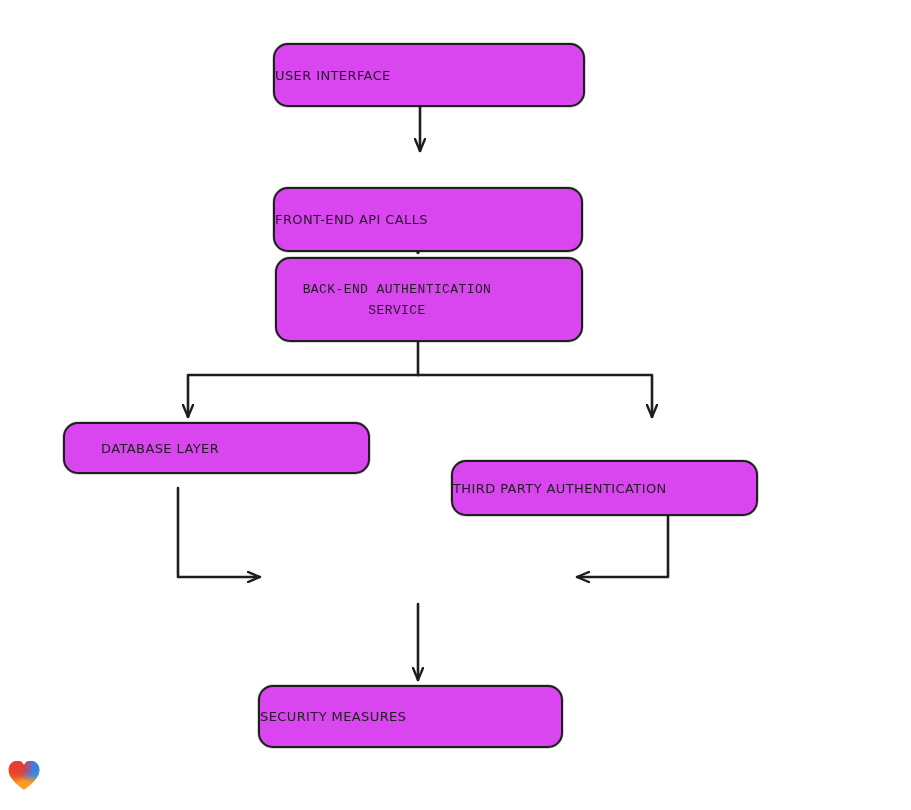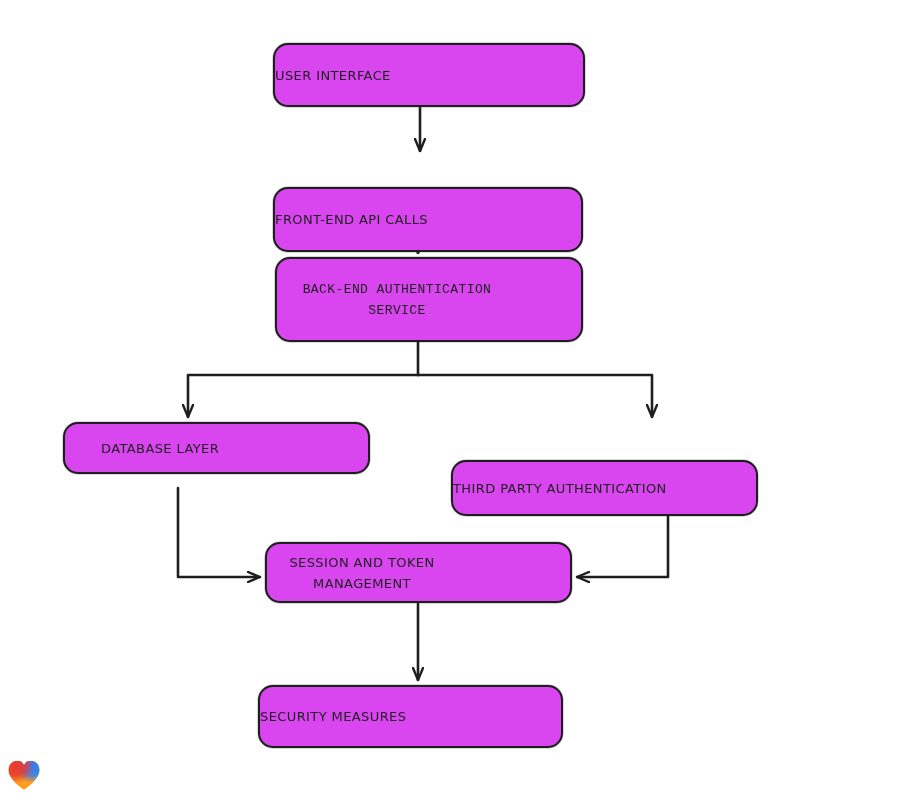--- a/index.html
+++ b/index.html
@@ -95,23 +95,20 @@
   </div>
 
   <div class="node node-database-layer">
     <span class="label">DATABASE LAYER</span>
   </div>
 
   <div class="node node-third-party-auth">
     <span class="label">THIRD PARTY AUTHENTICATION</span>
   </div>
 
-  <div class="node node-session-token">
-    <span class="label">SESSION AND TOKEN MANAGEMENT</span>
-  </div>
 
   <div class="node node-security-measures">
     <span class="label">SECURITY MEASURES</span>
   </div>
 
   <svg class="brand-logo" viewBox="0 0 32 30" xmlns="http://www.w3.org/2000/svg">
     <defs>
       <clipPath id="heartClip">
         <path d="M16 28.5 C10 24 1.5 17.5 1.5 9.8 C1.5 4.4 5.6 1.2 9.8 1.2
                  C12.6 1.2 15 2.8 16 5.3 C17 2.8 19.4 1.2 22.2 1.2

